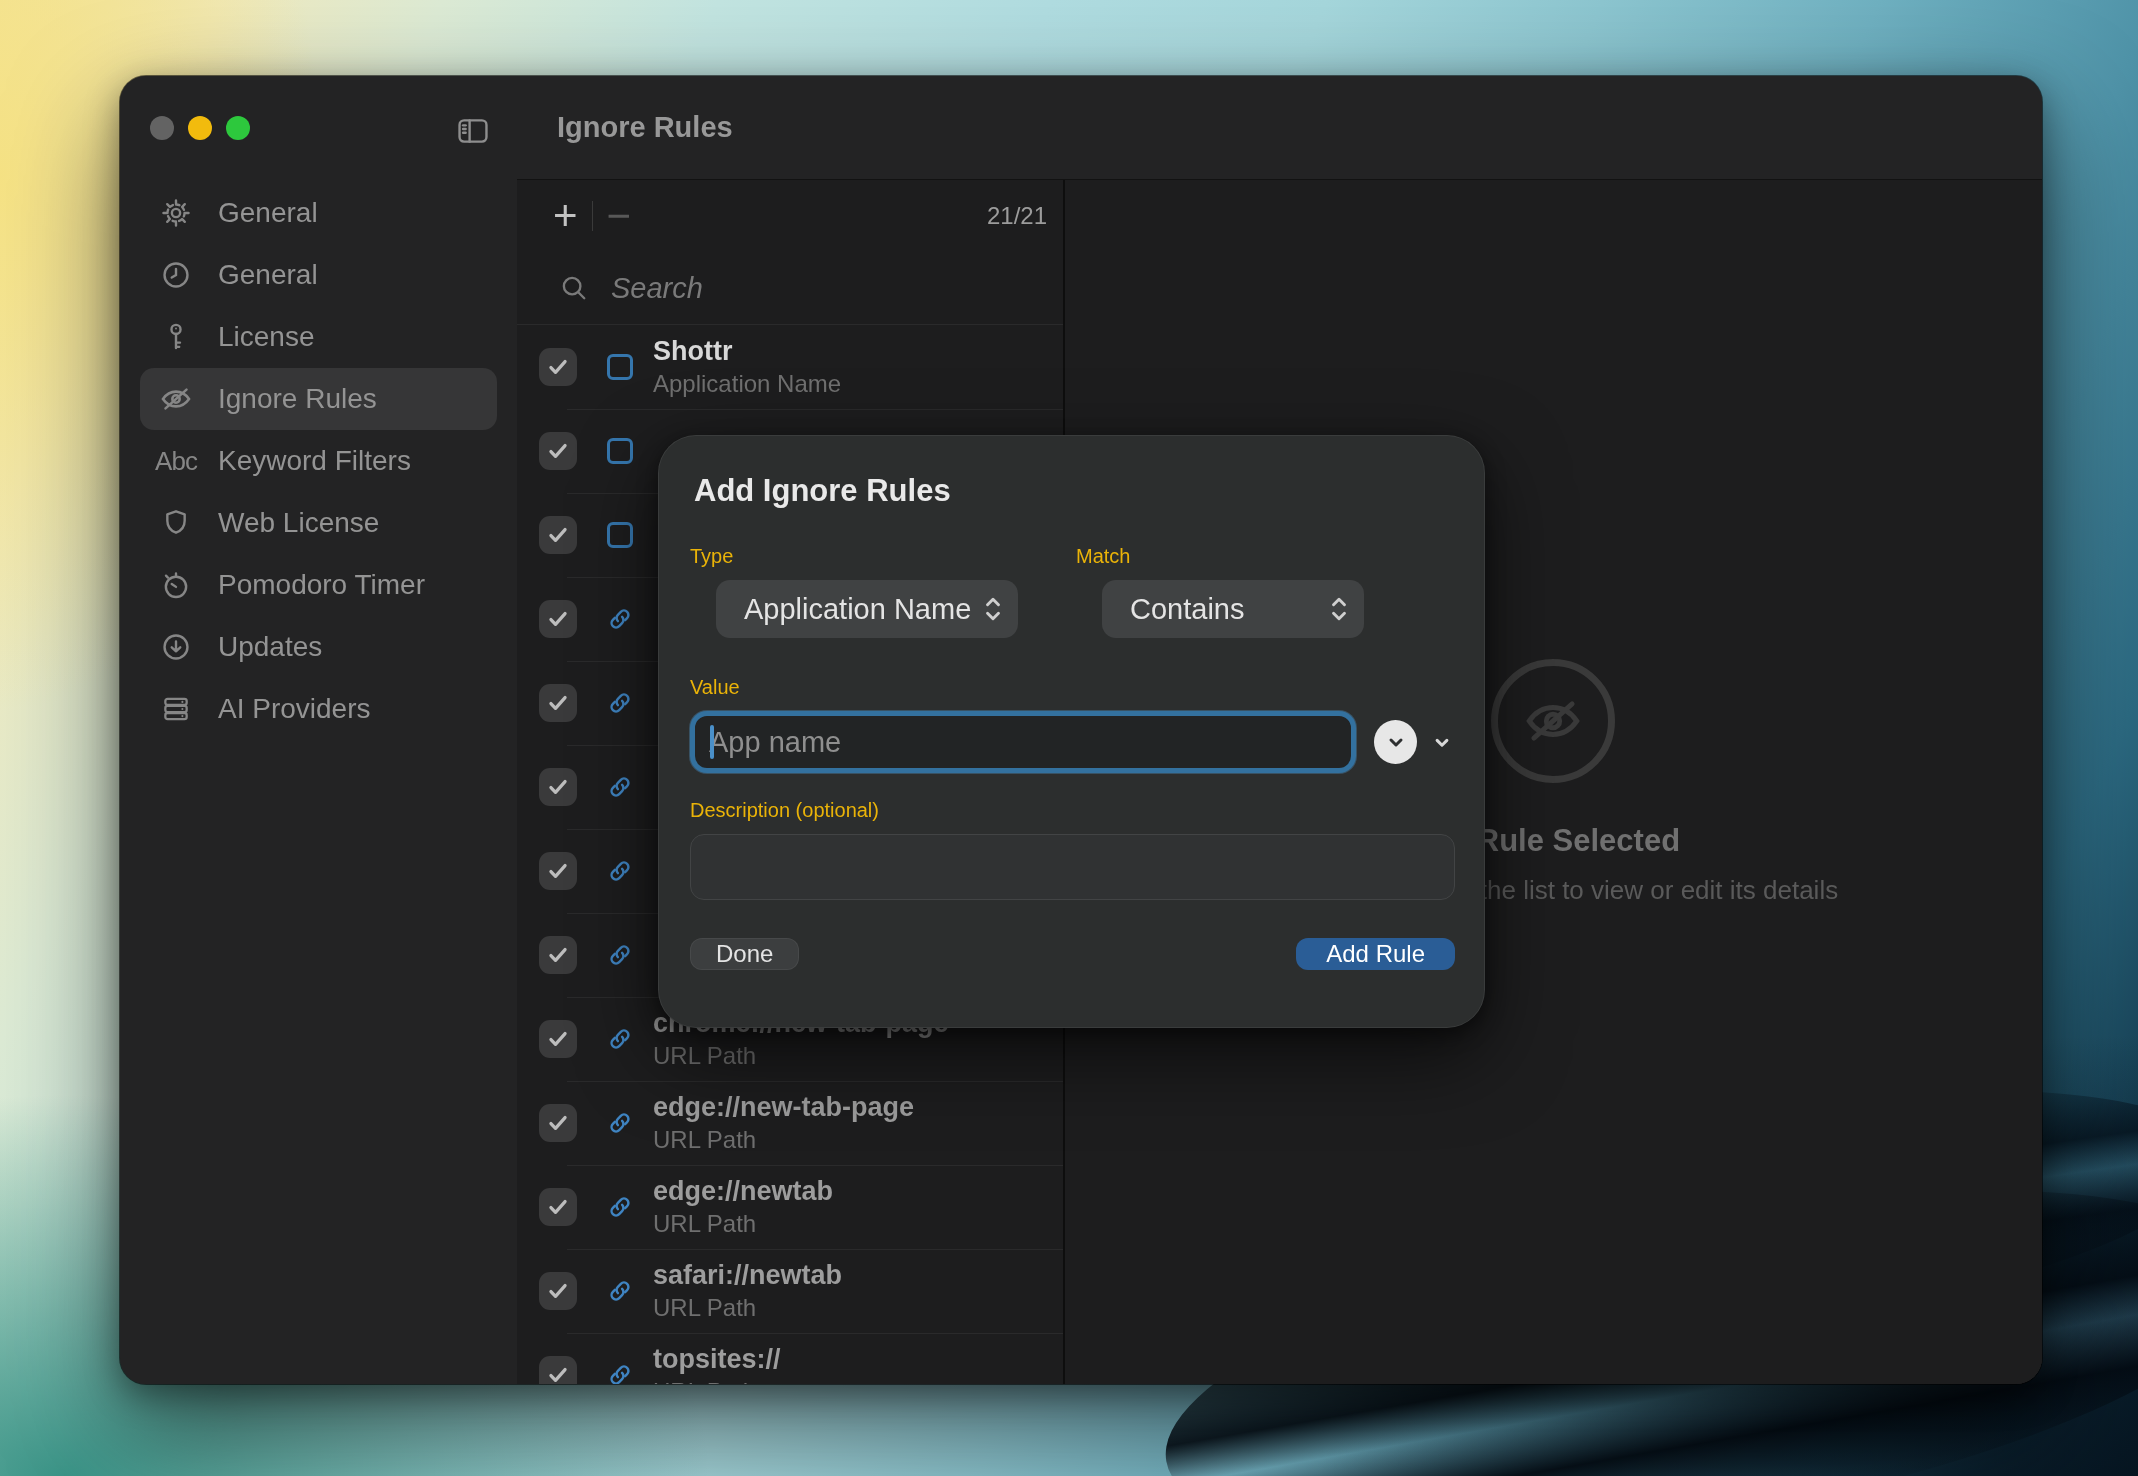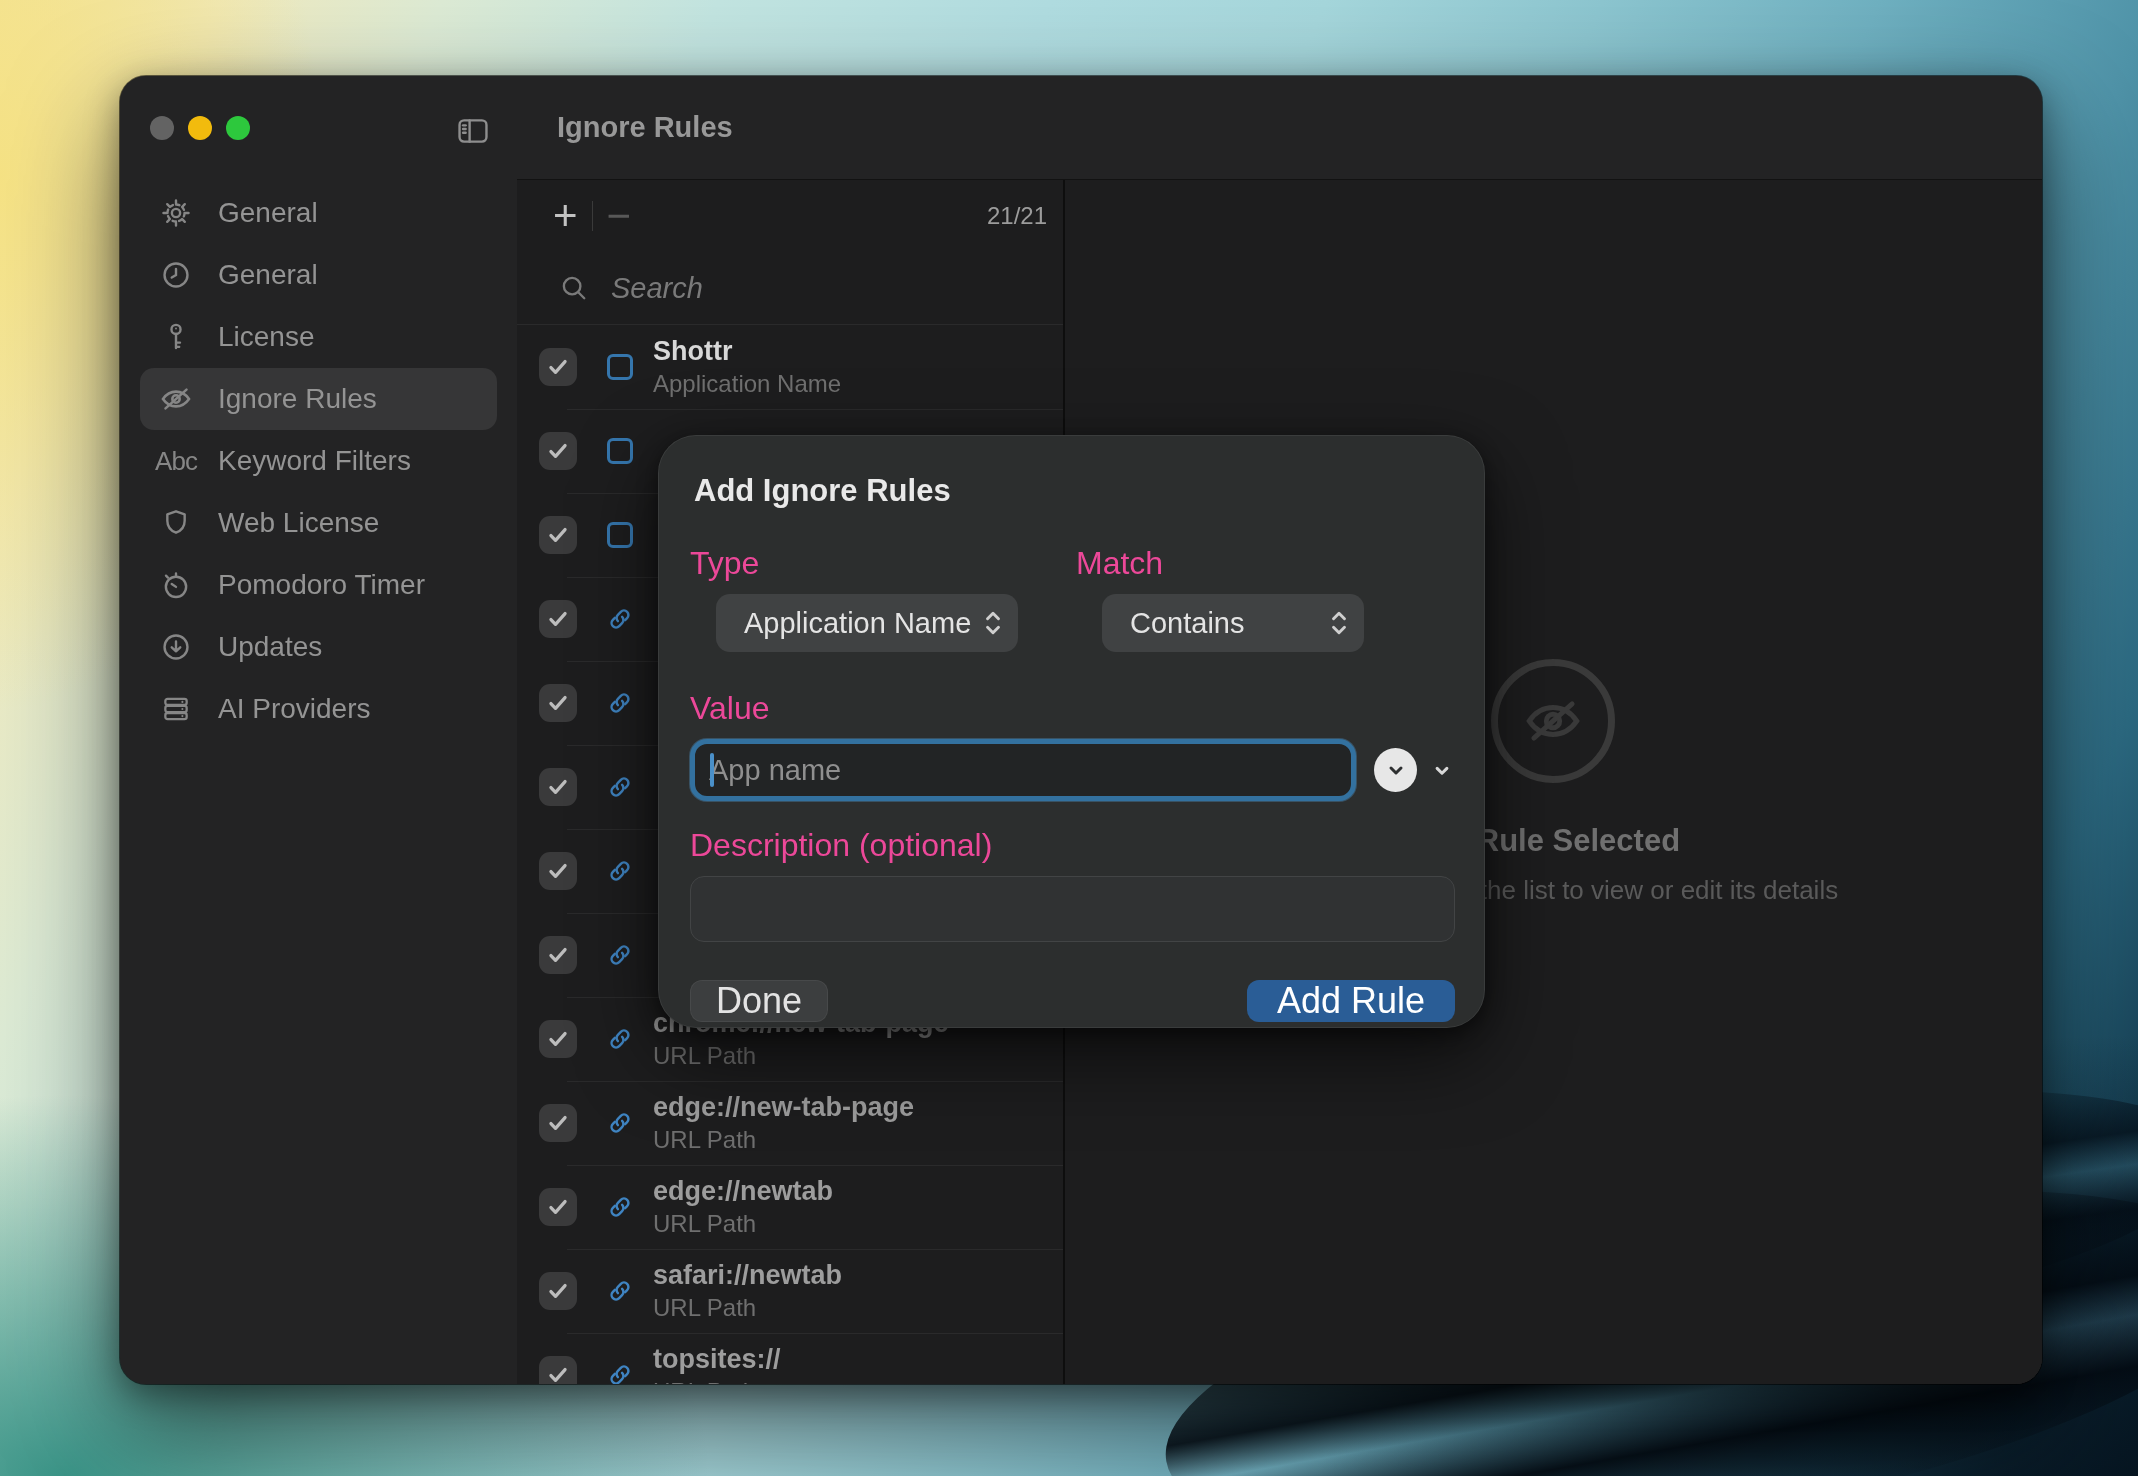--- a/index.html
+++ b/index.html
@@ -71,37 +71,37 @@
 
   
   .dialog{
     position:absolute;left:538px;top:359px;width:827px;height:593px;box-sizing:border-box;
     background:#2c2e2e;border-radius:38px;z-index:50;
     box-shadow:0 28px 80px rgba(0,0,0,.6),0 6px 20px rgba(0,0,0,.45),inset 0 0 0 1px rgba(255,255,255,.07);
     padding:36px 30px 40px 32px;display:flex;flex-direction:column;
   }
   .dlg-title{font-size:31px;font-weight:bold;color:#e9e9e9;margin:2px 0 0 4px;}
   .field-row{display:flex;gap:58px;margin-top:36px;}
-  .fld-label{font-size:32px;color:#ec4899;display:block;}
+  .fld-label{font-size:20px;color:#eab308;display:block;}
   .popup{margin-top:12px;margin-left:26px;height:58px;background:#404243;border-radius:14px;display:flex;align-items:center;justify-content:space-between;box-sizing:border-box;padding:0 14px 0 28px;}
   .popup-type{width:302px;}
   .popup-match{width:262px;gap:18px;}
   .popup .pv{font-size:29px;color:#e4e4e4;}
   .value-group{margin-top:38px;}
   .value-line{display:flex;align-items:center;gap:18px;margin-top:12px;}
   .value-wrap{position:relative;width:683px;height:62px;box-sizing:border-box;border:5px solid #33719f;border-radius:17px;background:#222425;box-shadow:0 0 0 1px rgba(80,150,200,.35);display:flex;align-items:center;}
   .value-input{flex:1;background:transparent;border:none;outline:none;font-family:inherit;font-size:29px;color:#ef4444;padding:0 18px 0 14px;}
   .value-input::placeholder{color:#8f8f8f;}
   .caret{position:absolute;left:15px;top:9px;bottom:9px;width:4px;background:#4a90c9;border-radius:2px;}
   .combo-circle{width:44px;height:44px;border-radius:50%;background:#e7e7e7;display:flex;align-items:center;justify-content:center;color:#2e3031;}
   .combo-caret{color:#d8d8d8;display:flex;margin-left:-6px;}
   .desc-group{margin-top:26px;}
   .desc-input{display:block;margin-top:12px;width:100%;height:66px;box-sizing:border-box;background:#303233;border:1px solid #424445;border-radius:14px;outline:none;font-family:inherit;font-size:27px;color:#dadada;padding:0 22px;}
   .dlg-footer{margin-top:38px;display:flex;align-items:center;justify-content:space-between;}
-  .btn{height:42px;border:none;border-radius:12px;font-family:inherit;font-size:36px;display:flex;align-items:center;justify-content:center;}
+  .btn{height:32px;border:none;border-radius:12px;font-family:inherit;font-size:24px;display:flex;align-items:center;justify-content:center;}
   .btn-done{background:#3c3e3f;color:#e3e3e3;padding:0 26px;box-shadow:inset 0 0 0 1px rgba(255,255,255,.06);}
   .btn-add{background:#2a5d96;color:#ffffff;padding:0 30px;}
 </style>
 </head>
 <body>
 
 <div class="wave wave1"></div>
 <div class="wave wave2"></div>
 
 <div class="window">

